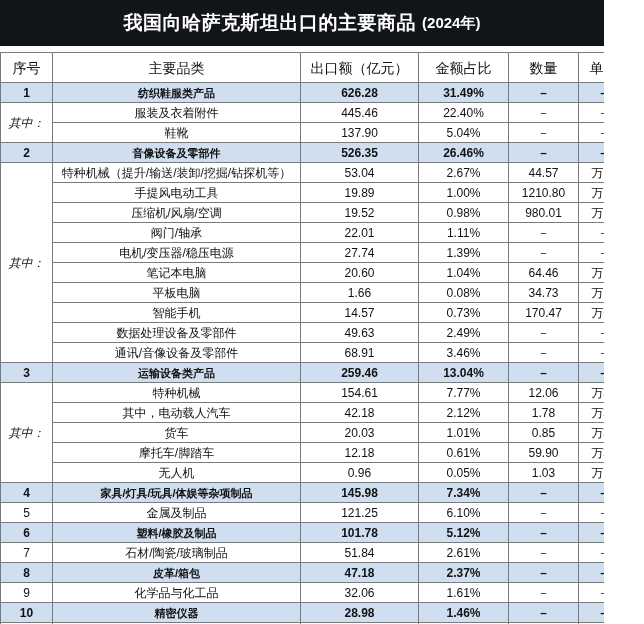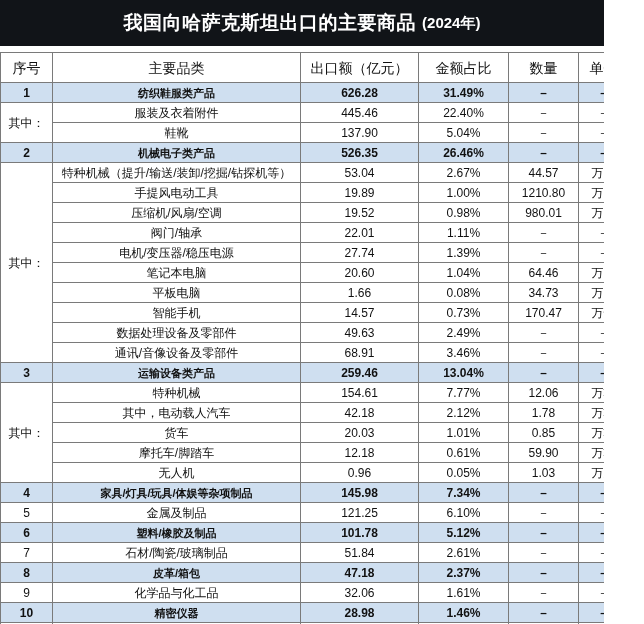--- a/index.html
+++ b/index.html
@@ -80,20 +80,21 @@
   td.cat.sub-cat {
     font-size: 12px;
     text-align: center;
   }
   td.cat.sub-cat.small {
     font-size: 12px;
   }
   td.rowlabel {
     background: #ffffff;
     font-size: 12px;
+    font-style: italic;
   }
 </style>
 </head>
 <body>
 
 <div id="page">
 
   <div class="title-bar">
     <span class="title-main">我国向哈萨克斯坦出口的主要商品</span>
     <span class="title-sub">(2024年)</span>
@@ -137,21 +138,21 @@
         </tr>
         <tr class="sub">
           <td class="cat sub-cat">鞋靴</td>
           <td>137.90</td>
           <td>5.04%</td>
           <td>－</td>
           <td>－</td>
         </tr>
         <tr class="major">
           <td>2</td>
-          <td class="cat">机械电子类产品</td>
+          <td class="cat">音像设备及零部件</td>
           <td>526.35</td>
           <td>26.46%</td>
           <td>－</td>
           <td>－</td>
         </tr>
         <tr class="sub">
           <td class="rowlabel" rowspan="10">其中：</td>
           <td class="cat sub-cat small">特种机械（提升/输送/装卸/挖掘/钻探机等）</td>
           <td>53.04</td>
           <td>2.67%</td>

